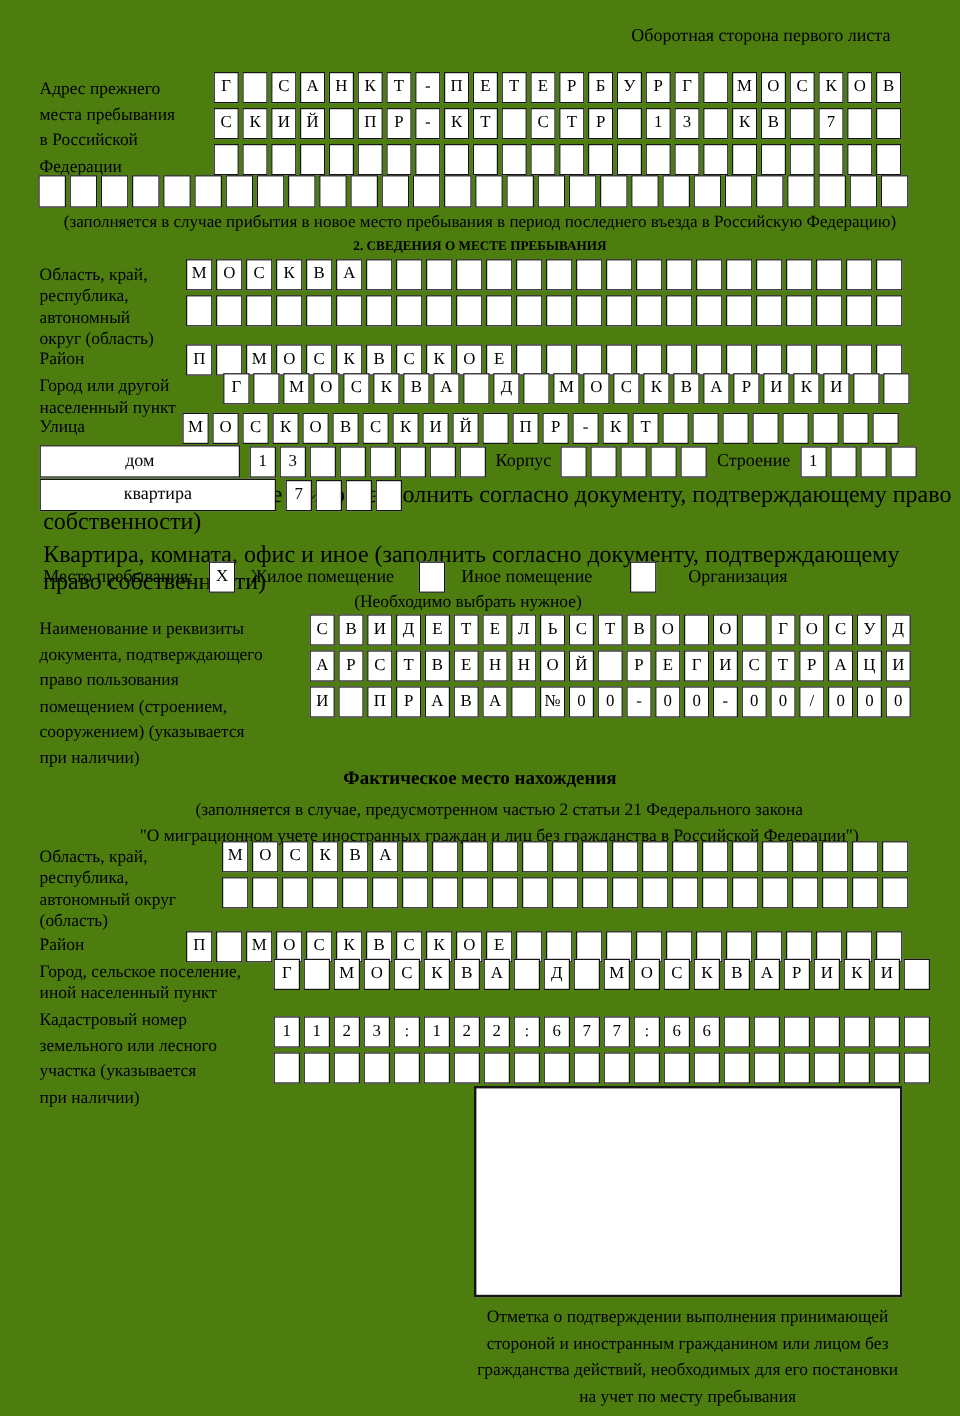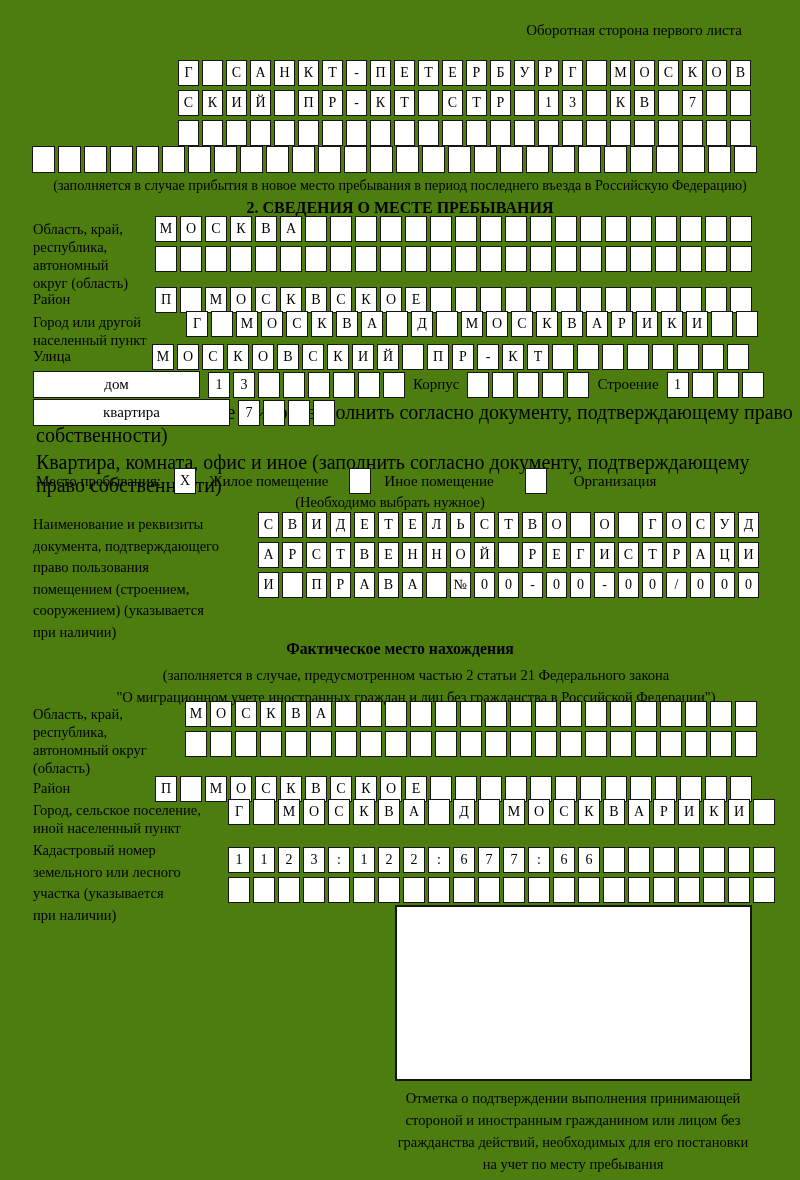--- a/index.html
+++ b/index.html
@@ -25,20 +25,26 @@
   .stamp{box-sizing:border-box;border:2px solid #151515;background:#fff;}
   .note2{white-space:pre-line;font-size:14.5px;line-height:22px;}
 </style>
 </head>
 <body>
 
 <div class="page">
 
   <div class="abs" style="top:22px;right:58px;font-size:15px;">Оборотная сторона первого листа</div>
 
+  <div class="abs" style="left:33px;top:64px;width:145px;">
+    <span class="lbl lh21">Адрес прежнего
+места пребывания
+в Российской
+Федерации</span>
+  </div>
   <div class="abs boxcol" style="left:178px;top:60px;">
     <div class="boxrow p1">
         <span class="cbox">Г</span>
         <span class="cbox"></span>
         <span class="cbox">С</span>
         <span class="cbox">А</span>
         <span class="cbox">Н</span>
         <span class="cbox">К</span>
         <span class="cbox">Т</span>
         <span class="cbox">-</span>
@@ -137,21 +143,21 @@
       <span class="cbox"></span>
       <span class="cbox"></span>
       <span class="cbox"></span>
       <span class="cbox"></span>
       <span class="cbox"></span>
       <span class="cbox"></span>
       <span class="cbox"></span>
     </div>
   <div class="abs ctr" style="top:177px;font-size:14.2px;">(заполняется в случае прибытия в новое место пребывания в период последнего въезда в Российскую Федерацию)</div>
 
-  <div class="abs ctr bold" style="top:199px;font-size:16px;">2. СВЕДЕНИЯ О МЕСТЕ ПРЕБЫВАНИЯ</div>
+  <div class="abs ctr bold" style="top:199px;font-size:11px;">2. СВЕДЕНИЯ О МЕСТЕ ПРЕБЫВАНИЯ</div>
 
   <div class="abs" style="left:33px;top:220px;width:120px;">
     <span class="lbl">Область, край,
 республика,
 автономный
 округ (область)</span>
   </div>
   <div class="abs boxcol" style="left:155px;top:216px;">
     <div class="boxrow">
         <span class="cbox">М</span>

